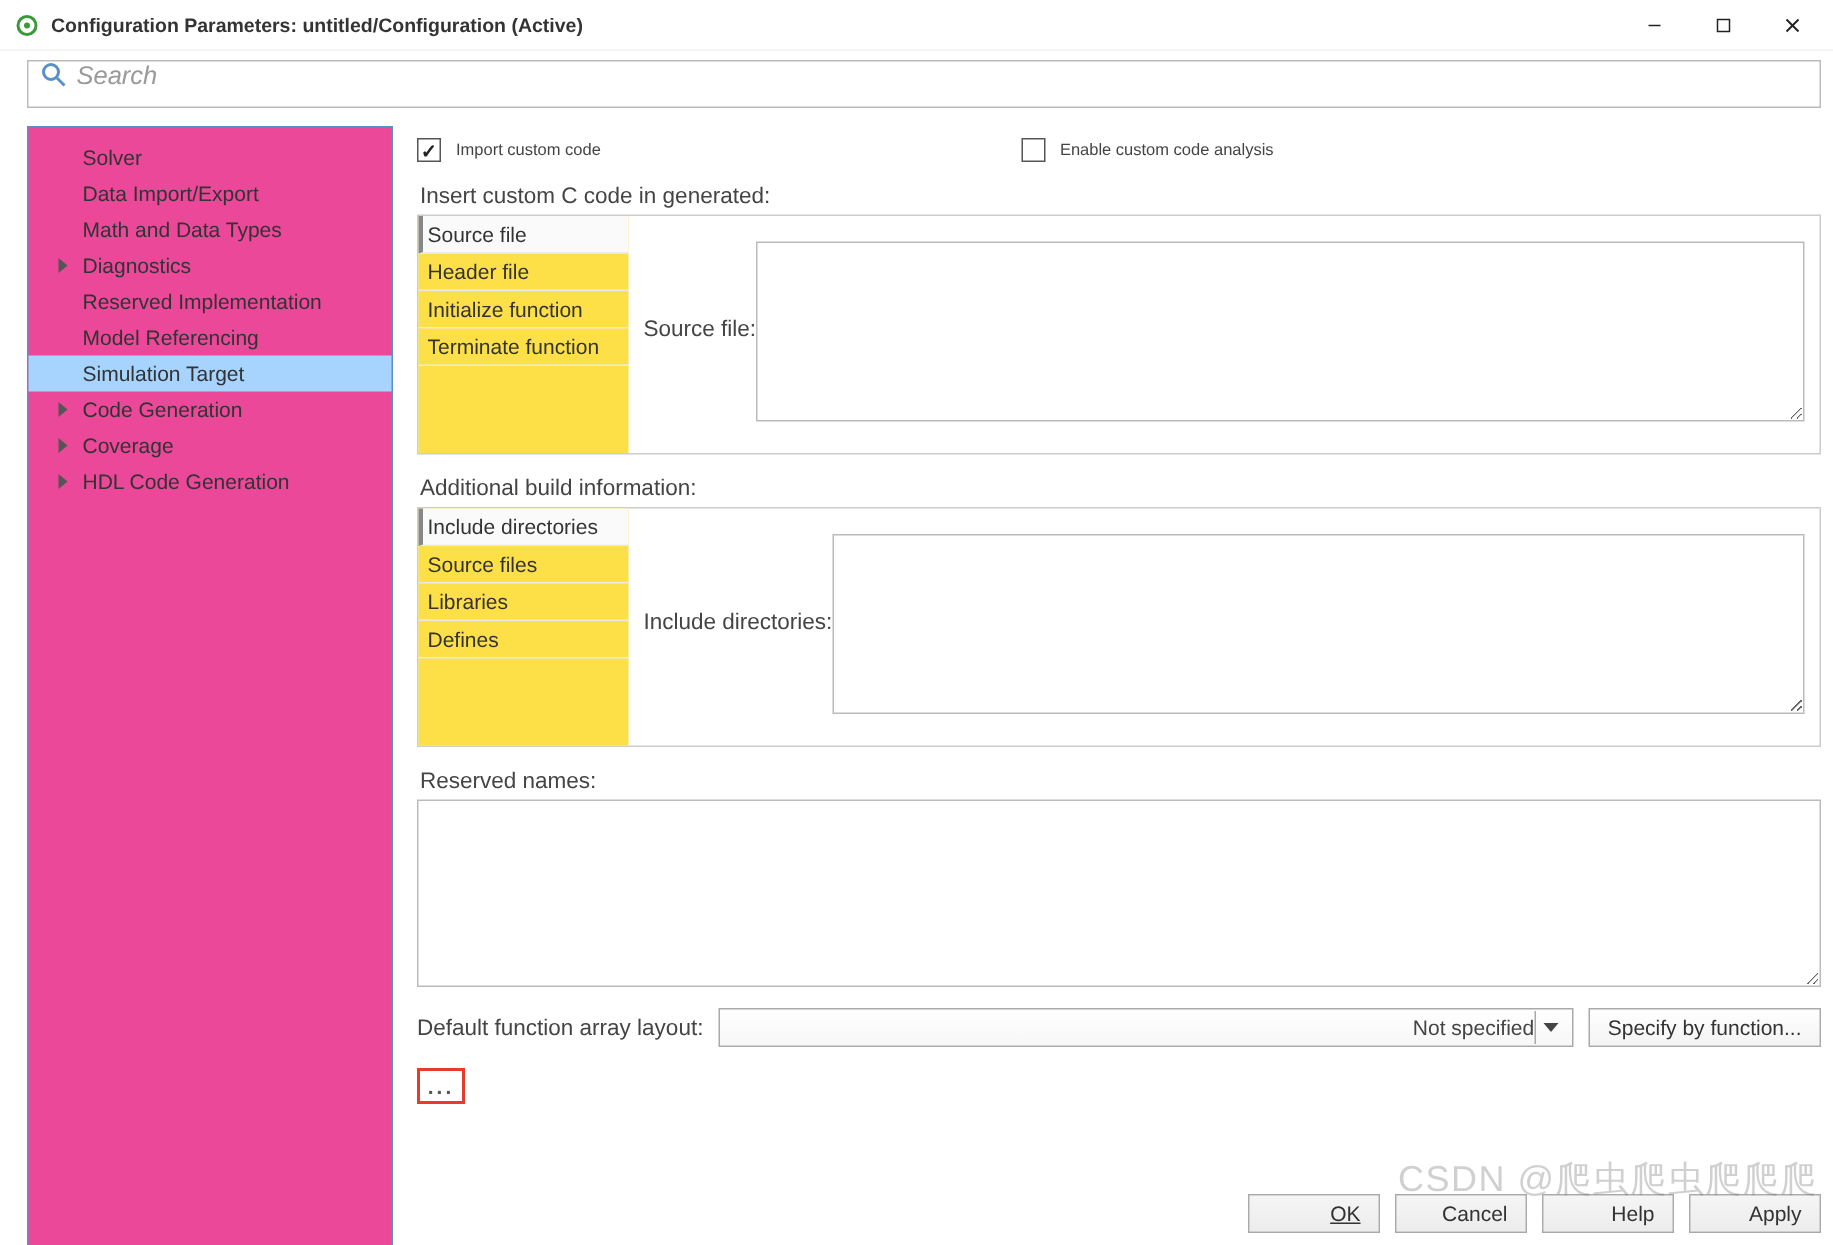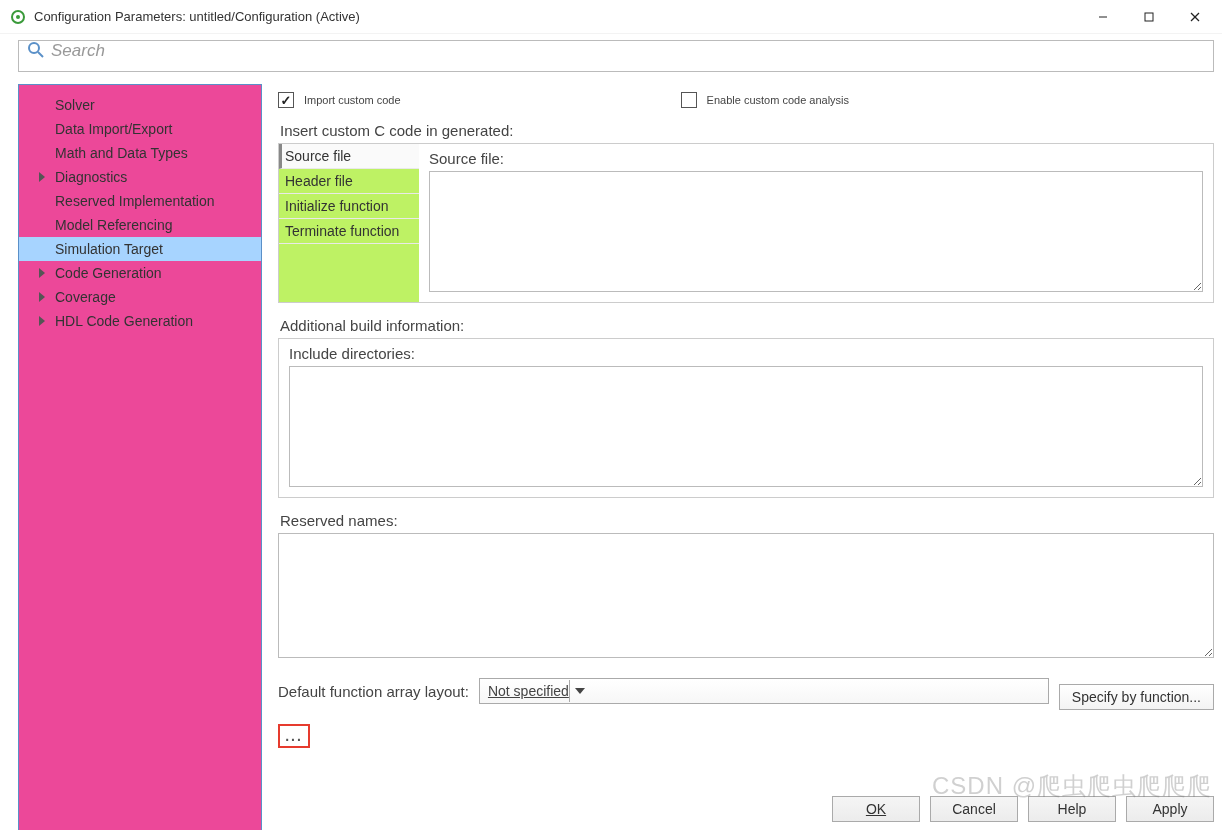--- a/index.html
+++ b/index.html
@@ -13,21 +13,21 @@
     overflow: hidden;
   }
   .titlebar {
     height: 34px;
     display: flex; align-items: center;
     padding: 0 4px 0 10px;
     background: #fff;
     border-bottom: 1px solid #f3f3f3;
   }
   .titlebar .app-icon { width:16px; height:16px; margin-right:8px; flex:0 0 auto;}
-  .titlebar .title { flex: 1; font-size: 13px; color:#333; }
+  .titlebar .title { flex: 1; font-size: 13px; color:#333;font-weight:bold; }
   .win-controls { display:flex; }
   .win-btn { width:46px; height:30px; display:flex; align-items:center; justify-content:center; color:#222; }
   .content-outer { position:absolute; left:10px; right:0; top:40px; bottom:0; }
   .searchbar {
     position: relative;
     margin: 0 8px 12px 8px;
     height: 32px;
     border: 1px solid #bbb;
     display: flex; align-items:flex-start;
     padding: 0 8px;
@@ -67,37 +67,37 @@
   }
   .cb.checked::after{ content:"✓"; }
   .section-label { font-size:15px; margin-bottom:4px; padding-left:2px;}
   .panel {
     border:1px solid #ccc;
     display:flex;
     position:relative;
     margin-bottom:14px;
   }
   .tabcol {
-    width:140px; background:#bef264;
+    width:140px; background:#fde047;
     display:flex; flex-direction:column;
   }
   .tabcol .tab {
     height:25px; line-height:25px;
     padding: 0 6px;
     border-bottom:1px solid #e9e9e9;
     color:#333;
     cursor:default;
     position:relative;
   }
   .tabcol .tab.sel{
     background:#fafafa;
     border-left:3px solid #888;
     padding-left:3px;
   }
-  .panel-right { flex:1; padding:6px 10px 10px 10px; display:flex; flex-direction:column;}
+  .panel-right { flex:1; padding:6px 10px 10px 10px; display:flex; flex-direction:row;align-items:center;}
   .field-label{ font-size:15px; margin-bottom:4px;}
   .ta {
     flex:1;
     border:1px solid #bbb;
     min-height:120px;
     resize:both;
     overflow:auto;
     font-family: inherit; font-size:14px; padding:4px;
     position:relative;
   }
@@ -105,49 +105,48 @@
     border:1px solid #bbb;
     height:125px;
     resize:both; overflow:auto;
     margin-bottom:14px;
   }
   .layout-row { display:flex; align-items:center; gap:10px; margin-bottom:14px;}
   .layout-label{ font-size:15px; }
   .select {
     flex:1; height:26px;
     border:1px solid #aaa;
-    display:flex; align-items:center; justify-content:flex-start;
+    display:flex; align-items:center; justify-content:flex-end;
     padding: 0 3px 0 8px;
     background: linear-gradient(#fff,#f7f7f7);
-    text-decoration: underline;
   }
   .select .arrow-box{
     width:22px;height:22px;border-left:1px solid #aaa;
     display:flex;align-items:center;justify-content:center;
   }
   .select .arrow{ width:0;height:0;border-left:5px solid transparent;border-right:5px solid transparent;border-top:6px solid #444;}
   .btn {
     height:26px; padding:0 12px;
     border:1px solid #aaa;
     background:linear-gradient(#fff,#f3f3f3);
     display:inline-flex; align-items:center;
-    color:#333; font-size:14px;margin-top:12px;
+    color:#333; font-size:14px;
   }
   .more-btn{
     border:2px solid #e63b2e;
     width:32px; height:24px;
     display:flex;align-items:center;justify-content:center;
     font-weight:bold; letter-spacing:2px;
     color:#555;
   }
   .footer {
     position:absolute; bottom:8px; right:8px;
     display:flex; gap:10px;
   }
-  .footer .btn { width:88px; justify-content:center; background:linear-gradient(#f5f5f5,#ececec);}
+  .footer .btn { width:88px; justify-content:flex-end; background:linear-gradient(#f5f5f5,#ececec);}
   .watermark{
     position:absolute; right:10px; bottom:28px;
     color:rgba(120,120,120,.35); font-size:24px; letter-spacing:1px;
     pointer-events:none; white-space:nowrap;
   }
 </style>
 </head>
 <body>
 
 <div class="titlebar">
@@ -222,20 +221,26 @@
           <div class="tab"><span>Terminate function</span></div>
         </div>
         <div class="panel-right">
           <div class="field-label">Source file:</div>
           <div class="ta" contenteditable="true" style=""></div>
         </div>
       </div>
 
       <div class="section-label">Additional build information:</div>
       <div class="panel" style="height:160px;">
+        <div class="tabcol">
+          <div class="tab sel"><span>Include directories</span></div>
+          <div class="tab"><span>Source files</span></div>
+          <div class="tab"><span>Libraries</span></div>
+          <div class="tab"><span>Defines</span></div>
+        </div>
         <div class="panel-right">
           <div class="field-label">Include directories:</div>
           <div class="ta" contenteditable="true" style=""></div>
         </div>
       </div>
 
       <div class="section-label">Reserved names:</div>
       <div class="reserved-ta" contenteditable="true" style=""></div>
 
       <div class="layout-row">

